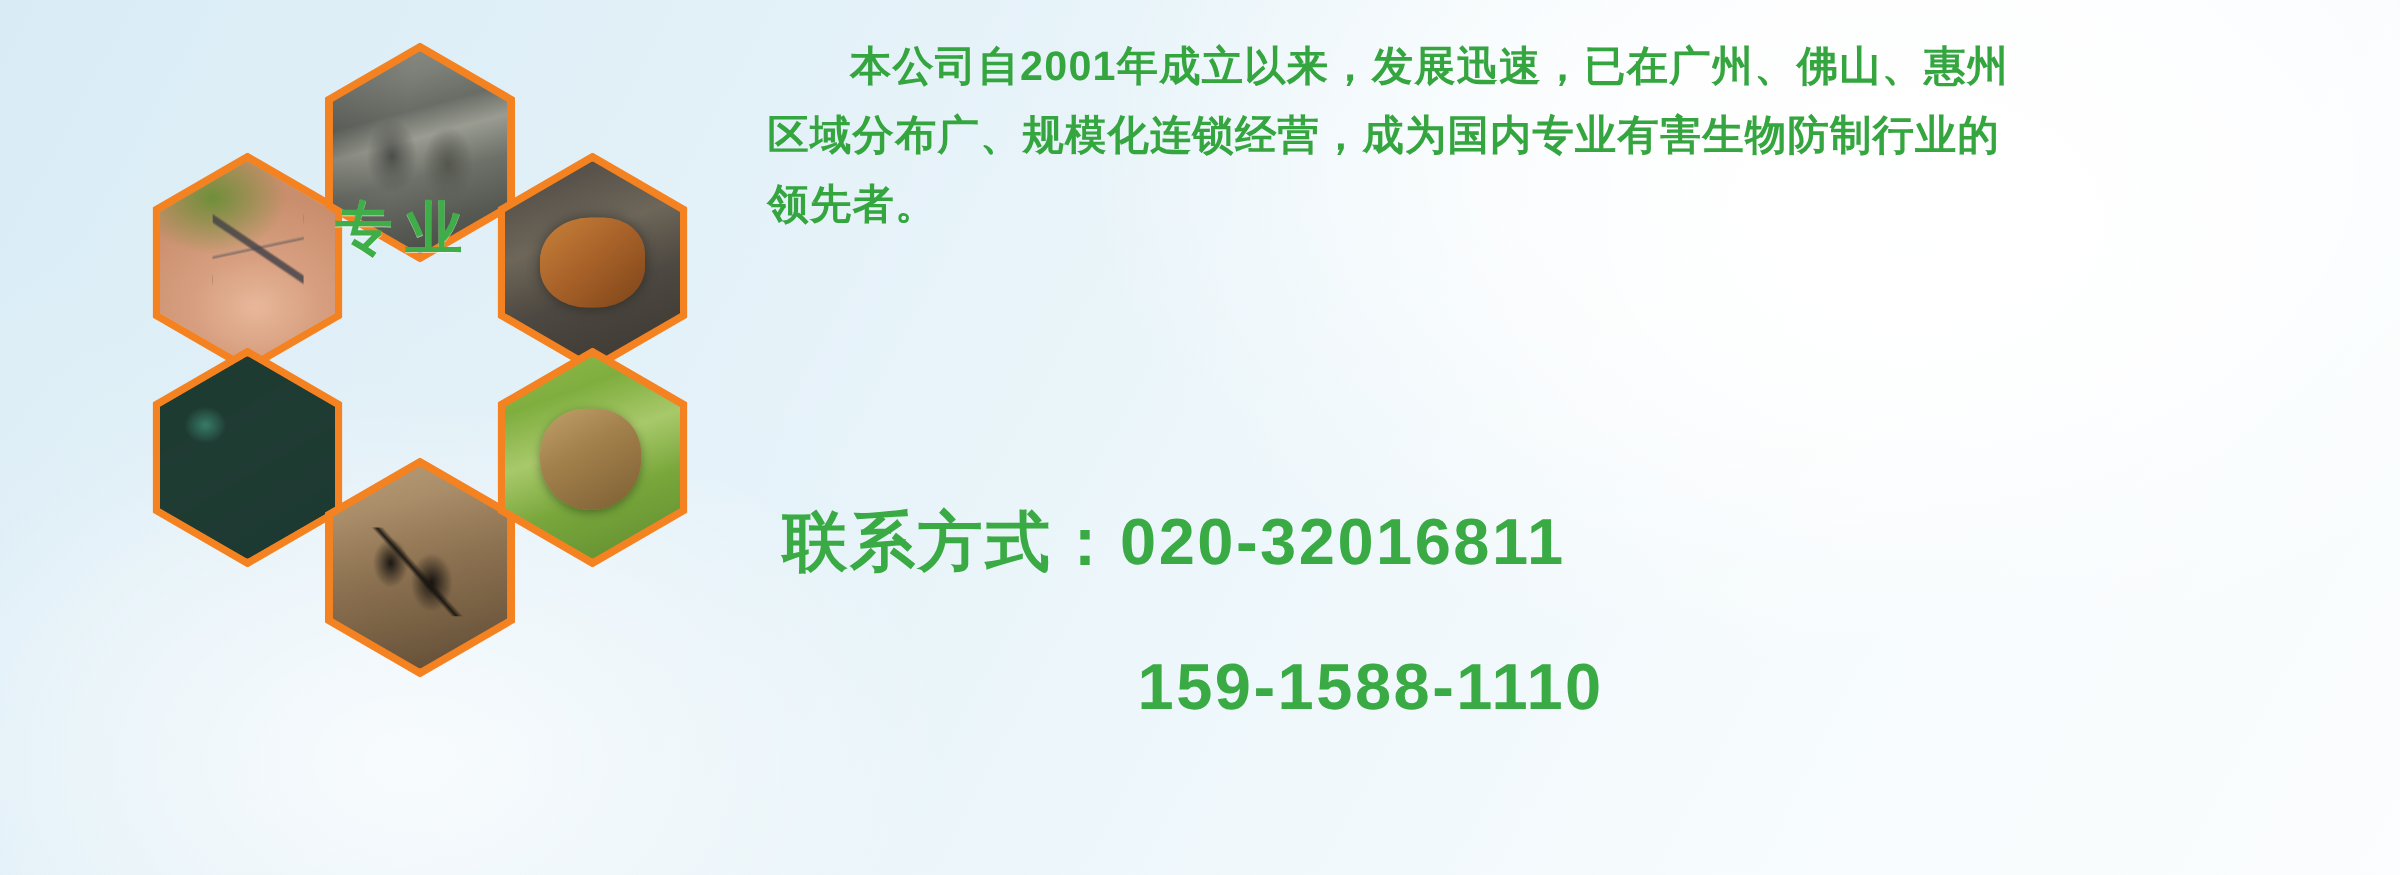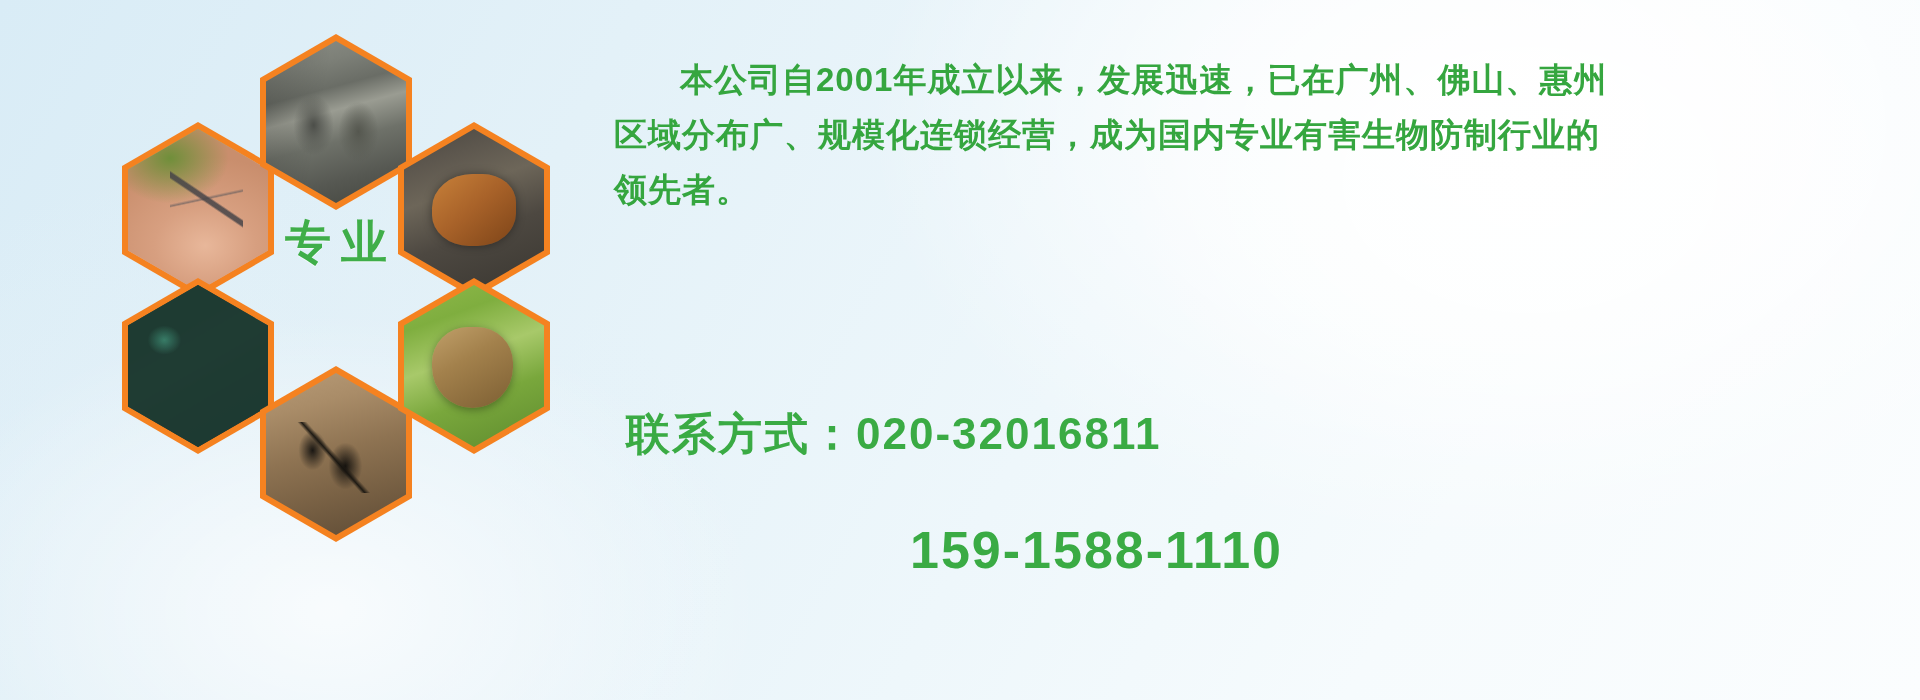--- a/index.html
+++ b/index.html
@@ -112,53 +112,53 @@
   }
   .ph-stinkbug::after{
     content:"";position:absolute;left:20%;top:26%;width:58%;height:50%;
     border-radius:44% 44% 50% 50%;
     background:linear-gradient(150deg,#c1a06a 0%,#a3814c 40%,#7d5f33 100%);
     box-shadow:0 2px 8px rgba(0,0,0,0.35);
   }
 
   
   #hex-center{
-    position:absolute;left:172px;top:146px;width:152px;height:176px;
-    display:flex;flex-direction:column;align-items:center;justify-content:center;
+    position:absolute;left:155px;top:146px;width:152px;height:176px;
+    display:flex;flex-direction:column;align-items:center;justify-content:space-between;
     z-index:5;
   }
   #hex-center .ct{
     color:#3fae49;
     font-size:46px;
     font-weight:bold;
     letter-spacing:10px;
     line-height:1.22;
     text-indent:10px;
     text-shadow:0 1px 0 rgba(255,255,255,0.6);
   }
 
   
   #paragraph{
-    position:absolute;left:614px;top:52px;width:1290px;
+    position:absolute;left:614px;top:25px;width:1290px;
     color:#35a63f;
     font-size:33px;
     font-weight:bold;
     line-height:55px;
     letter-spacing:1px;
   }
   #paragraph .ln{white-space:nowrap;}
   #paragraph .ln.first{text-indent:66px;}
 
   #contact{
     position:absolute;left:626px;top:398px;width:1280px;
     color:#3aab44;
     font-weight:bold;
   }
   #contact .line1{
-    font-size:44px;letter-spacing:2px;line-height:72px;white-space:nowrap;
+    font-size:52px;letter-spacing:2px;line-height:72px;white-space:nowrap;
   }
   #contact .line2{
     font-size:52px;letter-spacing:2px;line-height:72px;white-space:nowrap;
     padding-left:284px;
     margin-top:44px;
   }
 </style>
 </head>
 <body>
 

